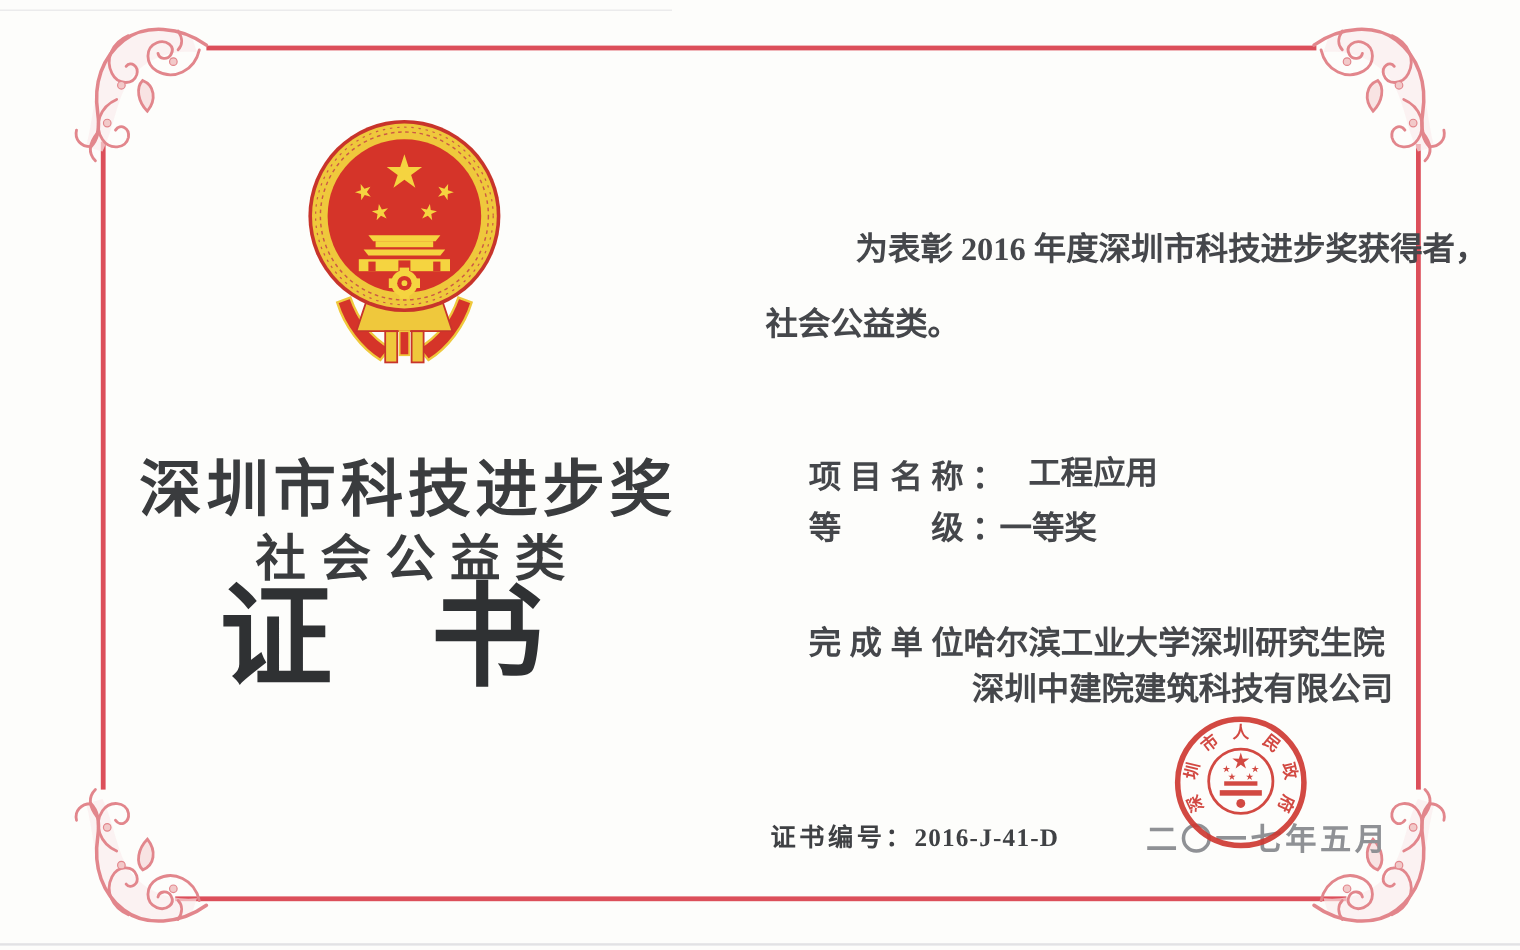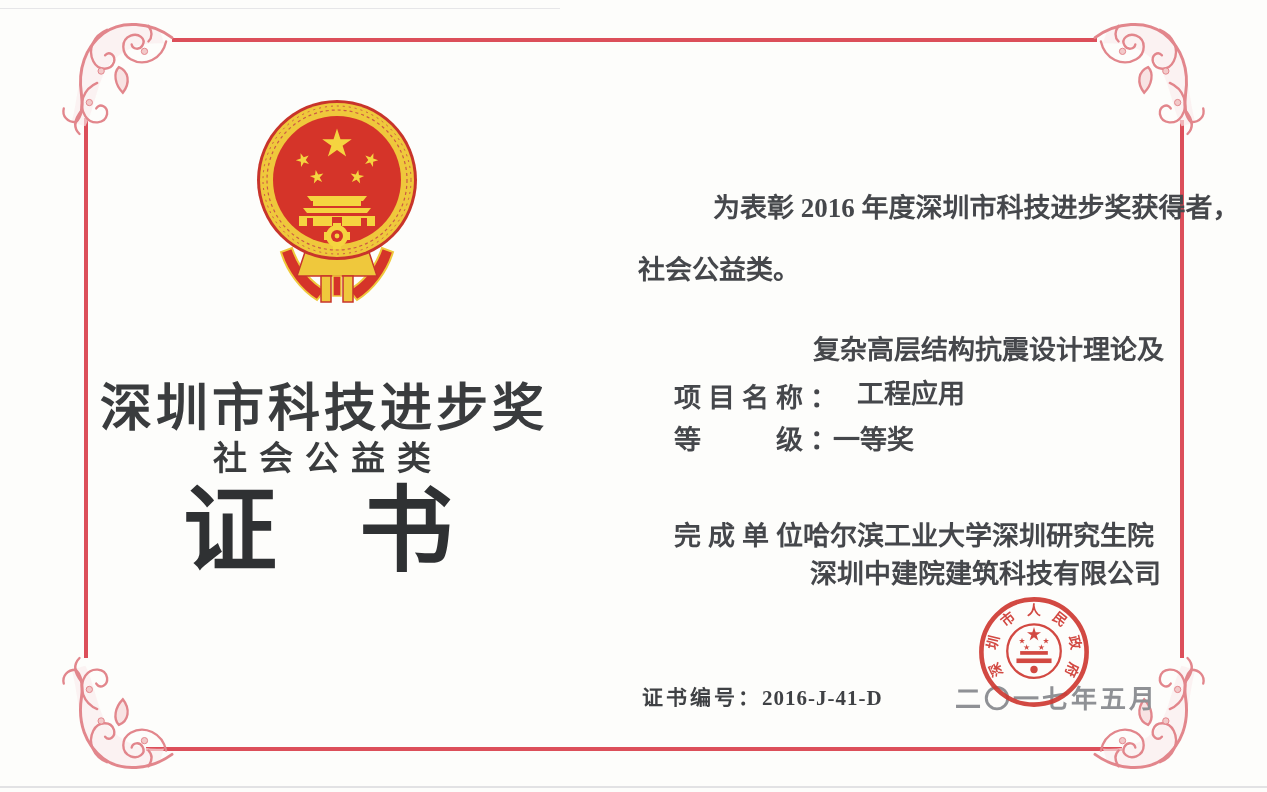--- a/index.html
+++ b/index.html
@@ -29,25 +29,25 @@
   .scan-edge{position:absolute;left:0;top:786px;width:1267px;height:2px;background:#e2e2e4;}
   .scan-edge-top{position:absolute;left:0;top:8px;width:560px;height:1px;background:#e6e6e8;}
   .flourish{position:absolute;width:138px;height:124px;}
   .fl-tl{left:42px;top:12px;}
   .fl-tr{left:1087px;top:12px;transform:scaleX(-1);}
   .fl-bl{left:42px;top:656px;transform:scaleY(-1);}
   .fl-br{left:1087px;top:656px;transform:scale(-1,-1);}
   
   .emblem{position:absolute;left:237px;top:100px;width:200px;height:212px;}
   .award-title{
-    left:100px;top:366px;font-family:Liberation Serif, serif;font-size:52px;font-weight:700;
+    left:116px;top:366px;font-family:Liberation Serif, serif;font-size:52px;font-weight:700;
     letter-spacing:4px;color:var(--title-ink);
   }
   .category{
-    left:213px;top:431px;font-family:var(--sans);font-size:34px;font-weight:700;
+    left:213px;top:431px;font-family:var(--sans);font-size:42px;font-weight:700;
     letter-spacing:12px;color:var(--title-ink);text-align:center;
   }
   .certword{
     left:183px;top:482px;display:flex;gap:82px;font-family:var(--sans);
     font-size:94px;font-weight:900;line-height:1.05;color:#2f3133;
   }
   
   .body-text{font-size:27px;font-weight:700;color:var(--body-ink);}
   .label{letter-spacing:7px;}
   .intro1{left:713px;top:186px;}
@@ -163,21 +163,20 @@
   <div class="abs category">社会公益类</div>
   <div class="abs certword">
     <span>证</span>
     <span>书</span>
   </div>
 
   <div class="abs body-text intro1">为表彰 2016 年度深圳市科技进步奖获得者，</div>
   <div class="abs body-text intro2">社会公益类。</div>
 
   <div class="abs body-text label proj-label">项目名称：</div>
-  <div class="abs body-text proj-v1">复杂高层结构抗震设计理论及</div>
   <div class="abs body-text proj-v2">工程应用</div>
 
   <div class="abs body-text label grade-label">等　　级：</div>
   <div class="abs body-text grade-value">一等奖</div>
 
   <div class="abs body-text label unit-label">完成单位：</div>
   <div class="abs body-text unit-v1">哈尔滨工业大学深圳研究生院</div>
   <div class="abs body-text unit-v2">深圳中建院建筑科技有限公司</div>
 
   <div class="abs certno">

